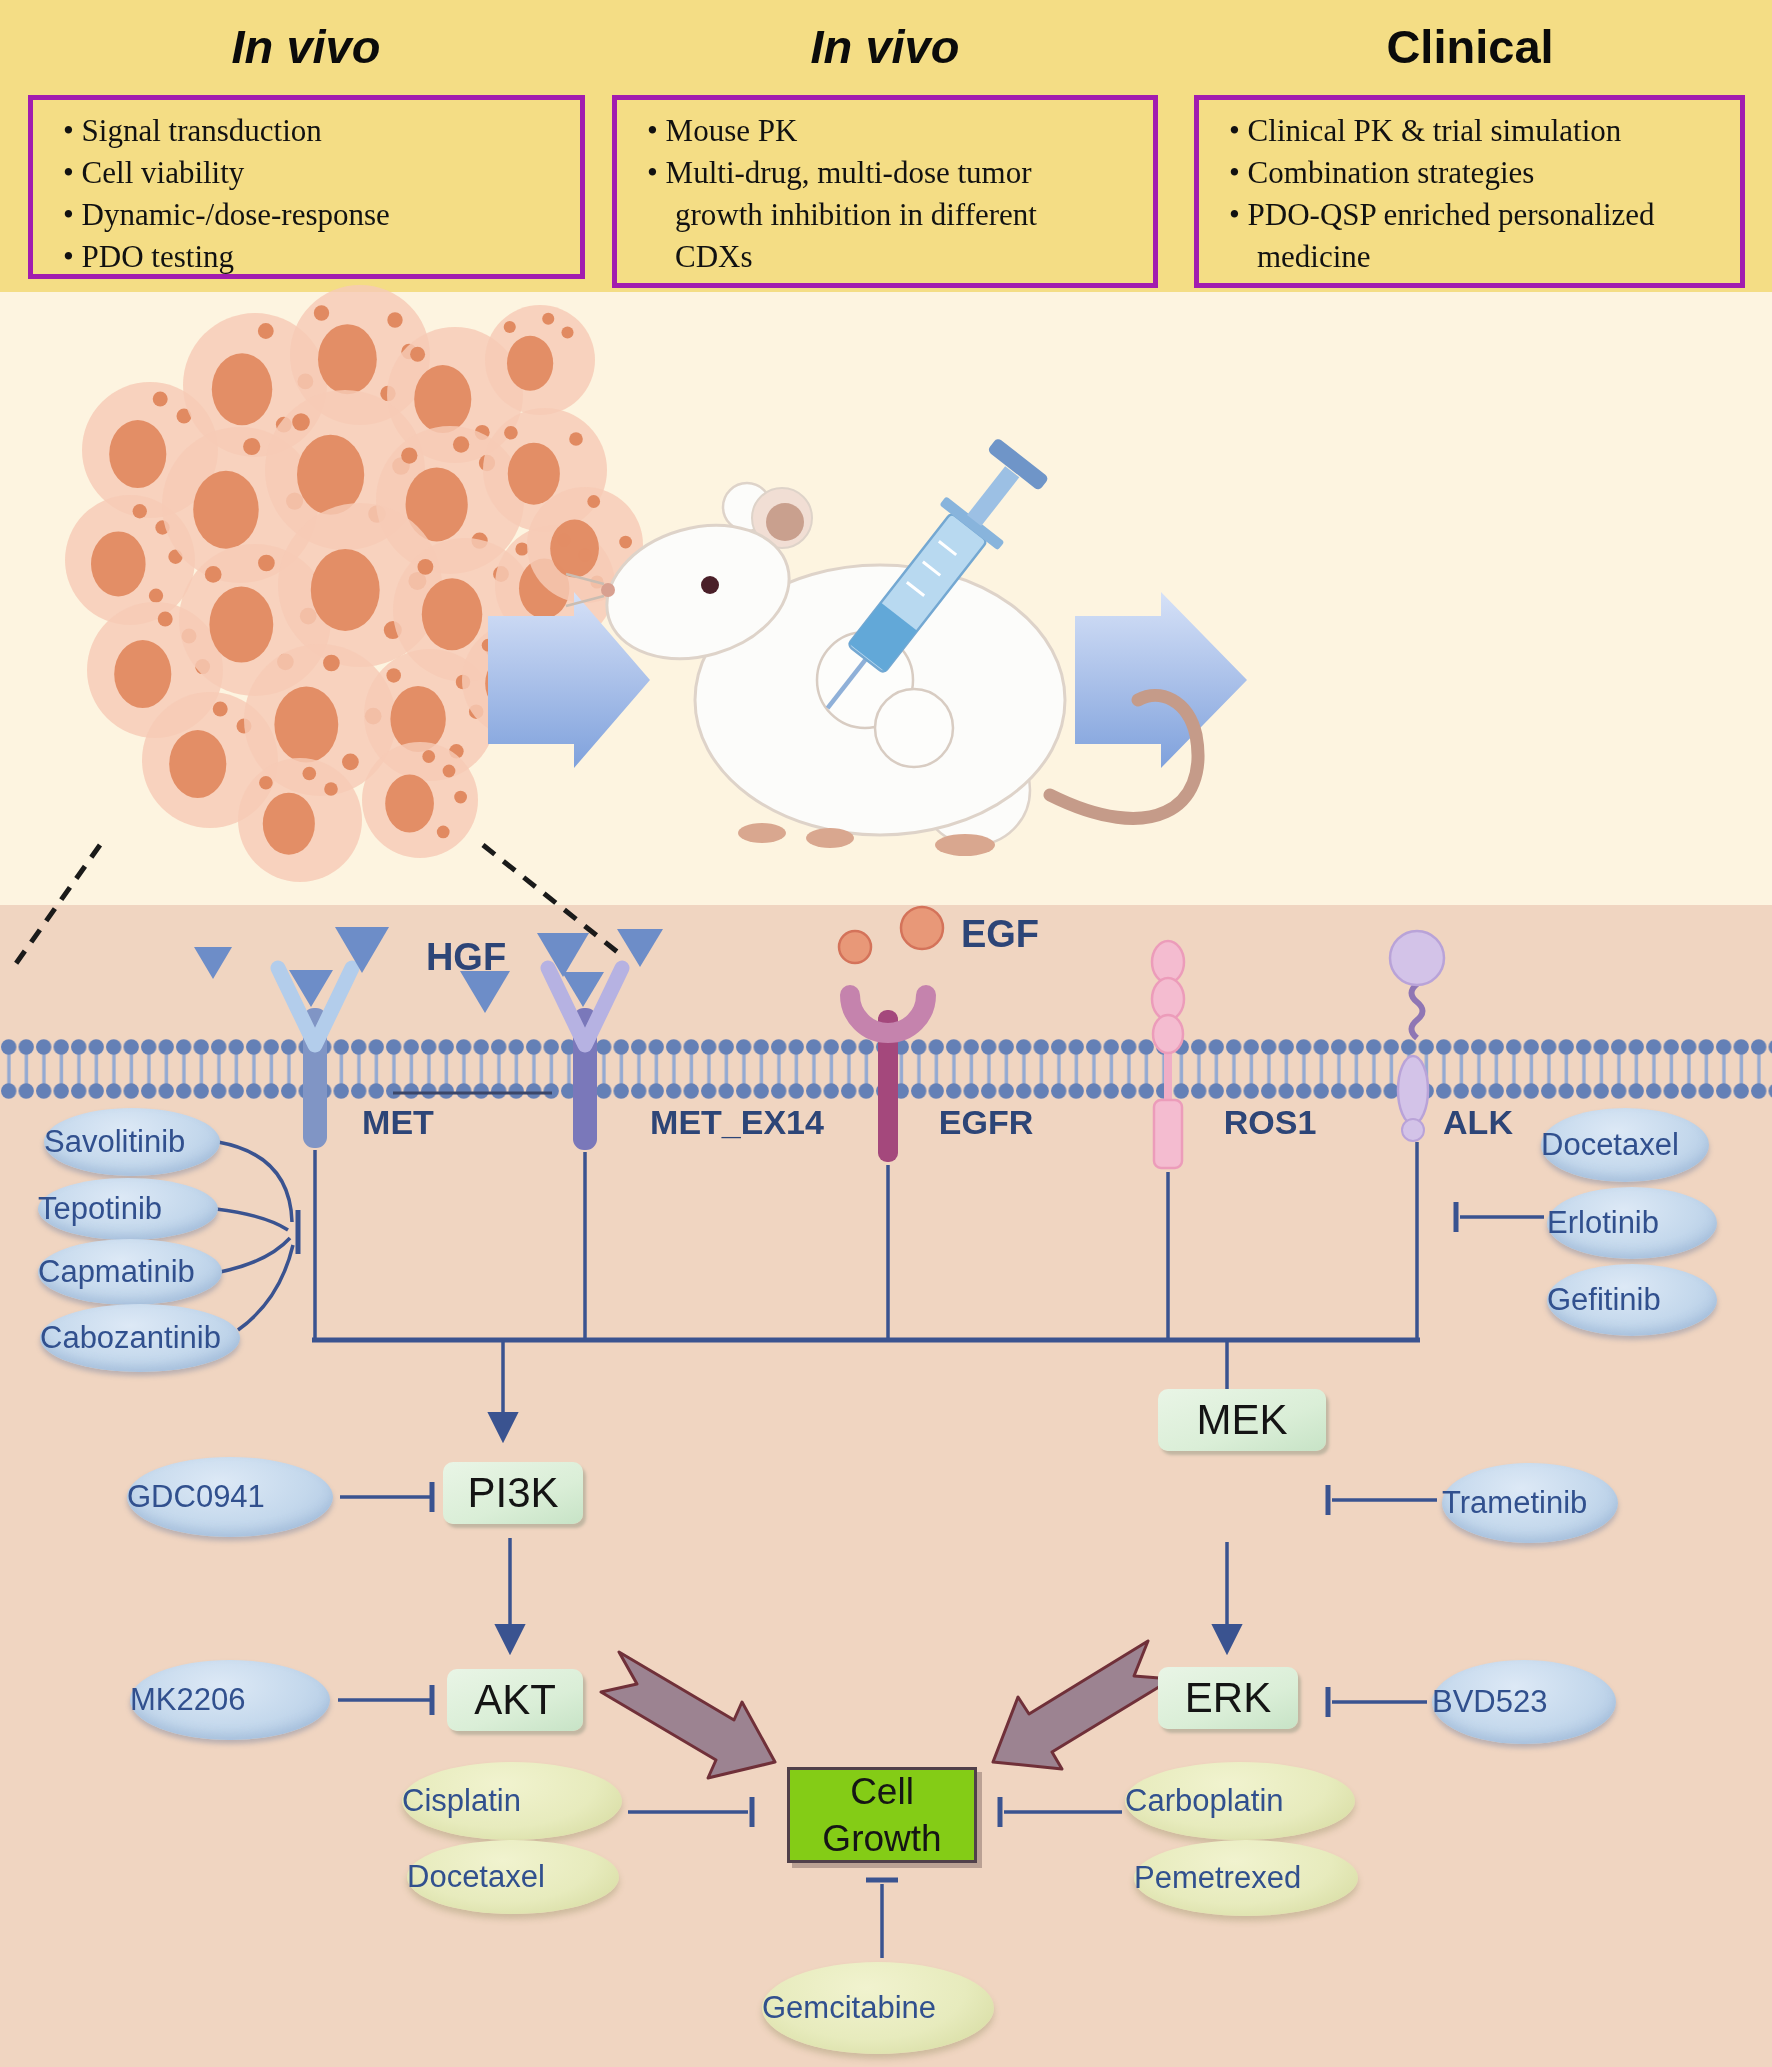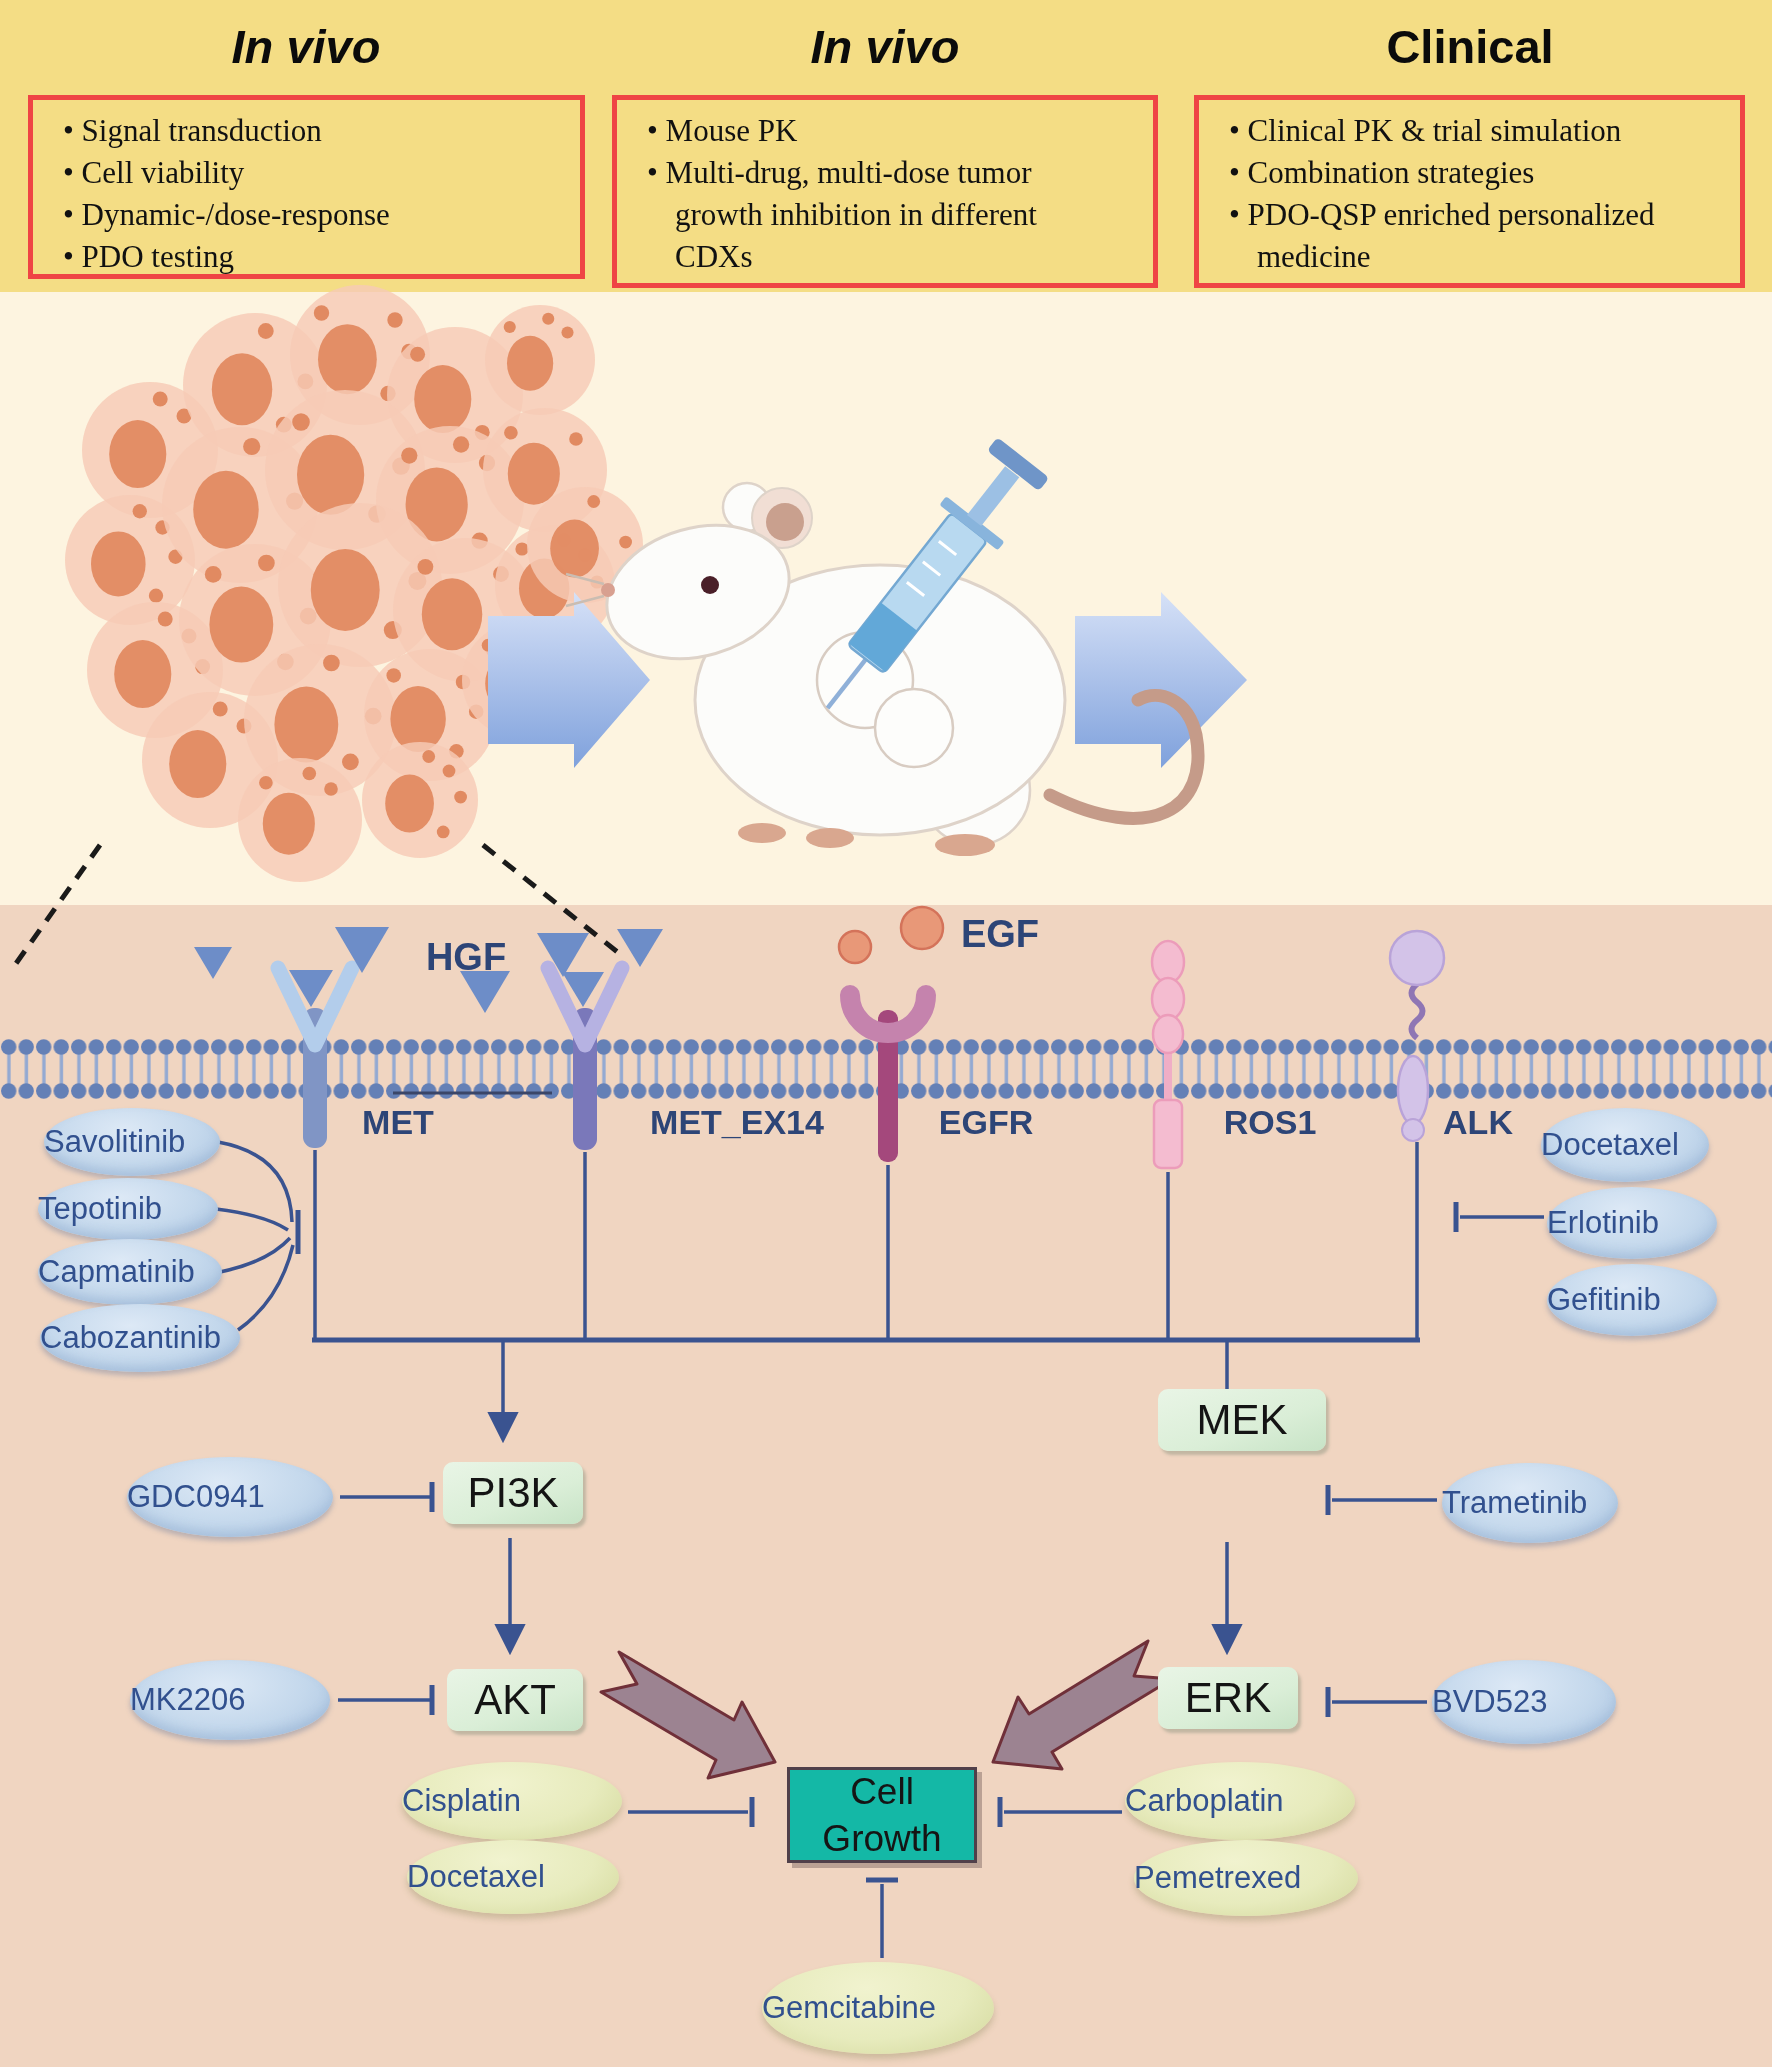--- a/index.html
+++ b/index.html
@@ -4,39 +4,39 @@
 <style>
   html,body{margin:0;padding:0;background:#ffffff;}
   .stage{position:relative;width:1772px;height:2067px;overflow:hidden;
          font-family:"Liberation Sans",sans-serif;background:#fdf4e0;}
   .banner{position:absolute;left:0;top:0;width:1772px;height:292px;background:#f4dd85;}
   .pathwaybg{position:absolute;left:0;top:905px;width:1772px;height:1162px;background:#f0d5c1;}
   .overlay{position:absolute;left:0;top:0;}
   .coltitle{position:absolute;transform:translate(-50%,-50%);font-weight:bold;font-size:47px;
             color:#0b0b0b;white-space:nowrap;z-index:3;}
   .italic{font-style:italic;}
-  .hbox{position:absolute;border:5px solid #ef4444;box-sizing:border-box;z-index:3;
+  .hbox{position:absolute;border:5px solid #a21caf;box-sizing:border-box;z-index:3;
         padding:10px 6px 6px 30px;background:transparent;}
   .hbox ul{margin:0;padding:0;list-style:none;}
   .hbox li{font-family:"Liberation Serif",serif;font-size:31px;line-height:42px;color:#111;
            padding-left:28px;text-indent:-28px;}
   .hbox li::before{content:"• ";}
   .mid-pad{padding-right:112px;}
   .right-pad{padding-right:78px;}
   .ell{position:absolute;border-radius:50%;display:flex;align-items:center;justify-content:flex-start;
        font-size:31px;color:#31508e;box-sizing:border-box;z-index:3;text-align:center;}
   .blue{background:radial-gradient(ellipse at 45% 32%,#dde9f6 0%,#c4d8ec 55%,#a7c1df 100%);
         box-shadow:0 4px 5px rgba(90,110,150,.35), inset 0 -6px 10px rgba(120,150,190,.25);}
   .chemo{background:radial-gradient(ellipse at 45% 28%,#f1f3cf 0%,#e7ebbd 55%,#d2d79a 100%);
          box-shadow:0 5px 6px rgba(125,125,75,.30);}
   .gbox{position:absolute;background:linear-gradient(160deg,#e9f5e6 0%,#daeed7 60%,#c7e3c6 100%);
         border-radius:10px;display:flex;align-items:center;justify-content:center;
         font-size:42px;font-weight:500;color:#141414;z-index:3;
         box-shadow:3px 4px 3px rgba(110,125,105,.35);}
-  .cg{position:absolute;background:#14b8a6;border:3px solid #50404a;display:flex;align-items:center;
+  .cg{position:absolute;background:#84cc16;border:3px solid #50404a;display:flex;align-items:center;
       justify-content:center;font-size:37px;color:#151515;line-height:1.28;text-align:center;
       box-shadow:5px 5px 0 rgba(85,65,65,.35);z-index:3;padding:0 18px;box-sizing:border-box;}
   .plabel{position:absolute;transform:translate(-50%,-50%);font-size:34px;font-weight:600;
           color:#2d4577;white-space:nowrap;z-index:3;}
   .hgf{font-size:38px;}
 </style>
 </head>
 <body>
 
 <div class="stage">

